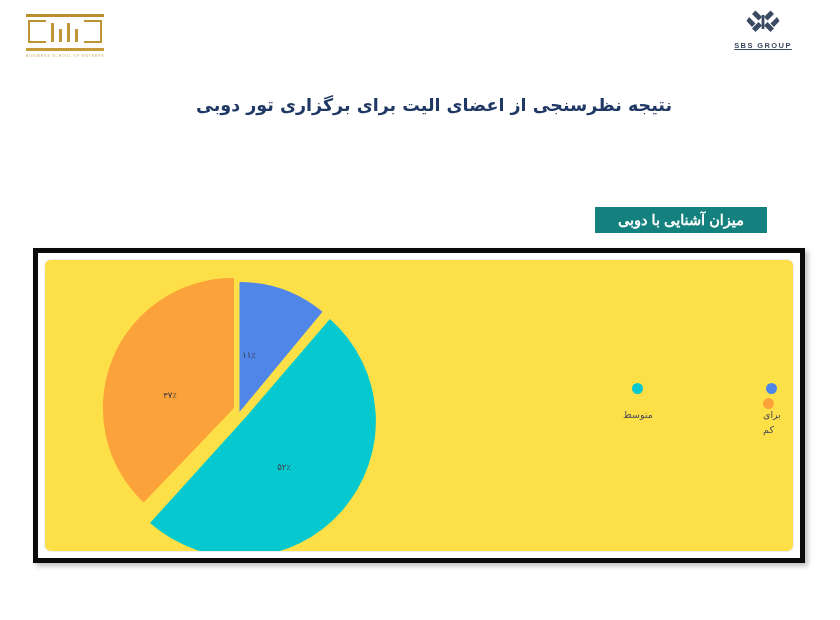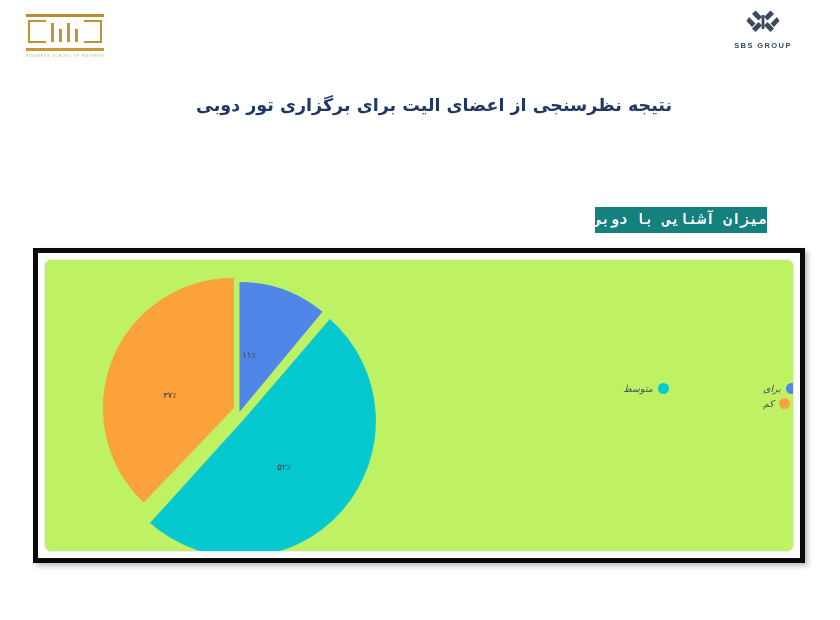--- a/index.html
+++ b/index.html
@@ -98,20 +98,21 @@
     text-align: center;
   }
   #sbs-logo .sbs-mark { line-height: 0; }
   #sbs-logo .sbs-text {
     margin-top: 3px;
     font-size: 7.5px;
     letter-spacing: 1.4px;
     color: #3b4a63;
     font-family: "Liberation Sans", sans-serif;
     font-weight: bold;
+    text-decoration: underline;
   }
 
   
   #slide-title {
     position: absolute;
     top: 95px;
     left: 0;
     width: 840px;
     text-align: center;
     color: #1f3864;
@@ -130,21 +131,21 @@
     left: 595px;
     width: 172px;
     height: 26px;
     background: #14817f;
     color: #ffffff;
     direction: rtl;
     text-align: center;
     font-size: 14.5px;
     font-weight: bold;
     line-height: 26px;
-    font-family: Liberation Mono, monospace;
+    font-family: Liberation Sans, sans-serif;
     white-space: nowrap;
   }
 
   
   #chart-frame {
     position: absolute;
     left: 33px;
     top: 248px;
     width: 772px;
     height: 315px;
@@ -154,21 +155,21 @@
     box-shadow: 3px 3px 5px rgba(0,0,0,0.25);
   }
   #chart-inner {
     position: absolute;
     left: 6px;
     top: 6px;
     right: 6px;
     bottom: 6px;
     border: 1px solid #ededed;
     border-radius: 7px;
-    background: #bef264;
+    background: #fde047;
     overflow: hidden;
   }
 
   
   #pie-wrap {
     position: absolute;
     left: 52px;
     top: 10px;
     width: 282px;
     height: 282px;
@@ -186,24 +187,23 @@
     position: absolute;
     left: 540px;
     top: 118px;
     width: 220px;
     height: 70px;
   }
   .legend-item {
     position: absolute;
     display: flex;
     align-items: center;
-    flex-direction: row;
-    gap: 5px;
-    direction: rtl;
-    font-style: italic;
+    flex-direction: column;
+    gap: 15px;
+    direction: rtl;
   }
   .legend-swatch {
     width: 11px;
     height: 11px;
     border-radius: 50%;
     flex: 0 0 auto;
   }
   .legend-label {
     font-size: 9.5px;
     color: #4a4a57;

